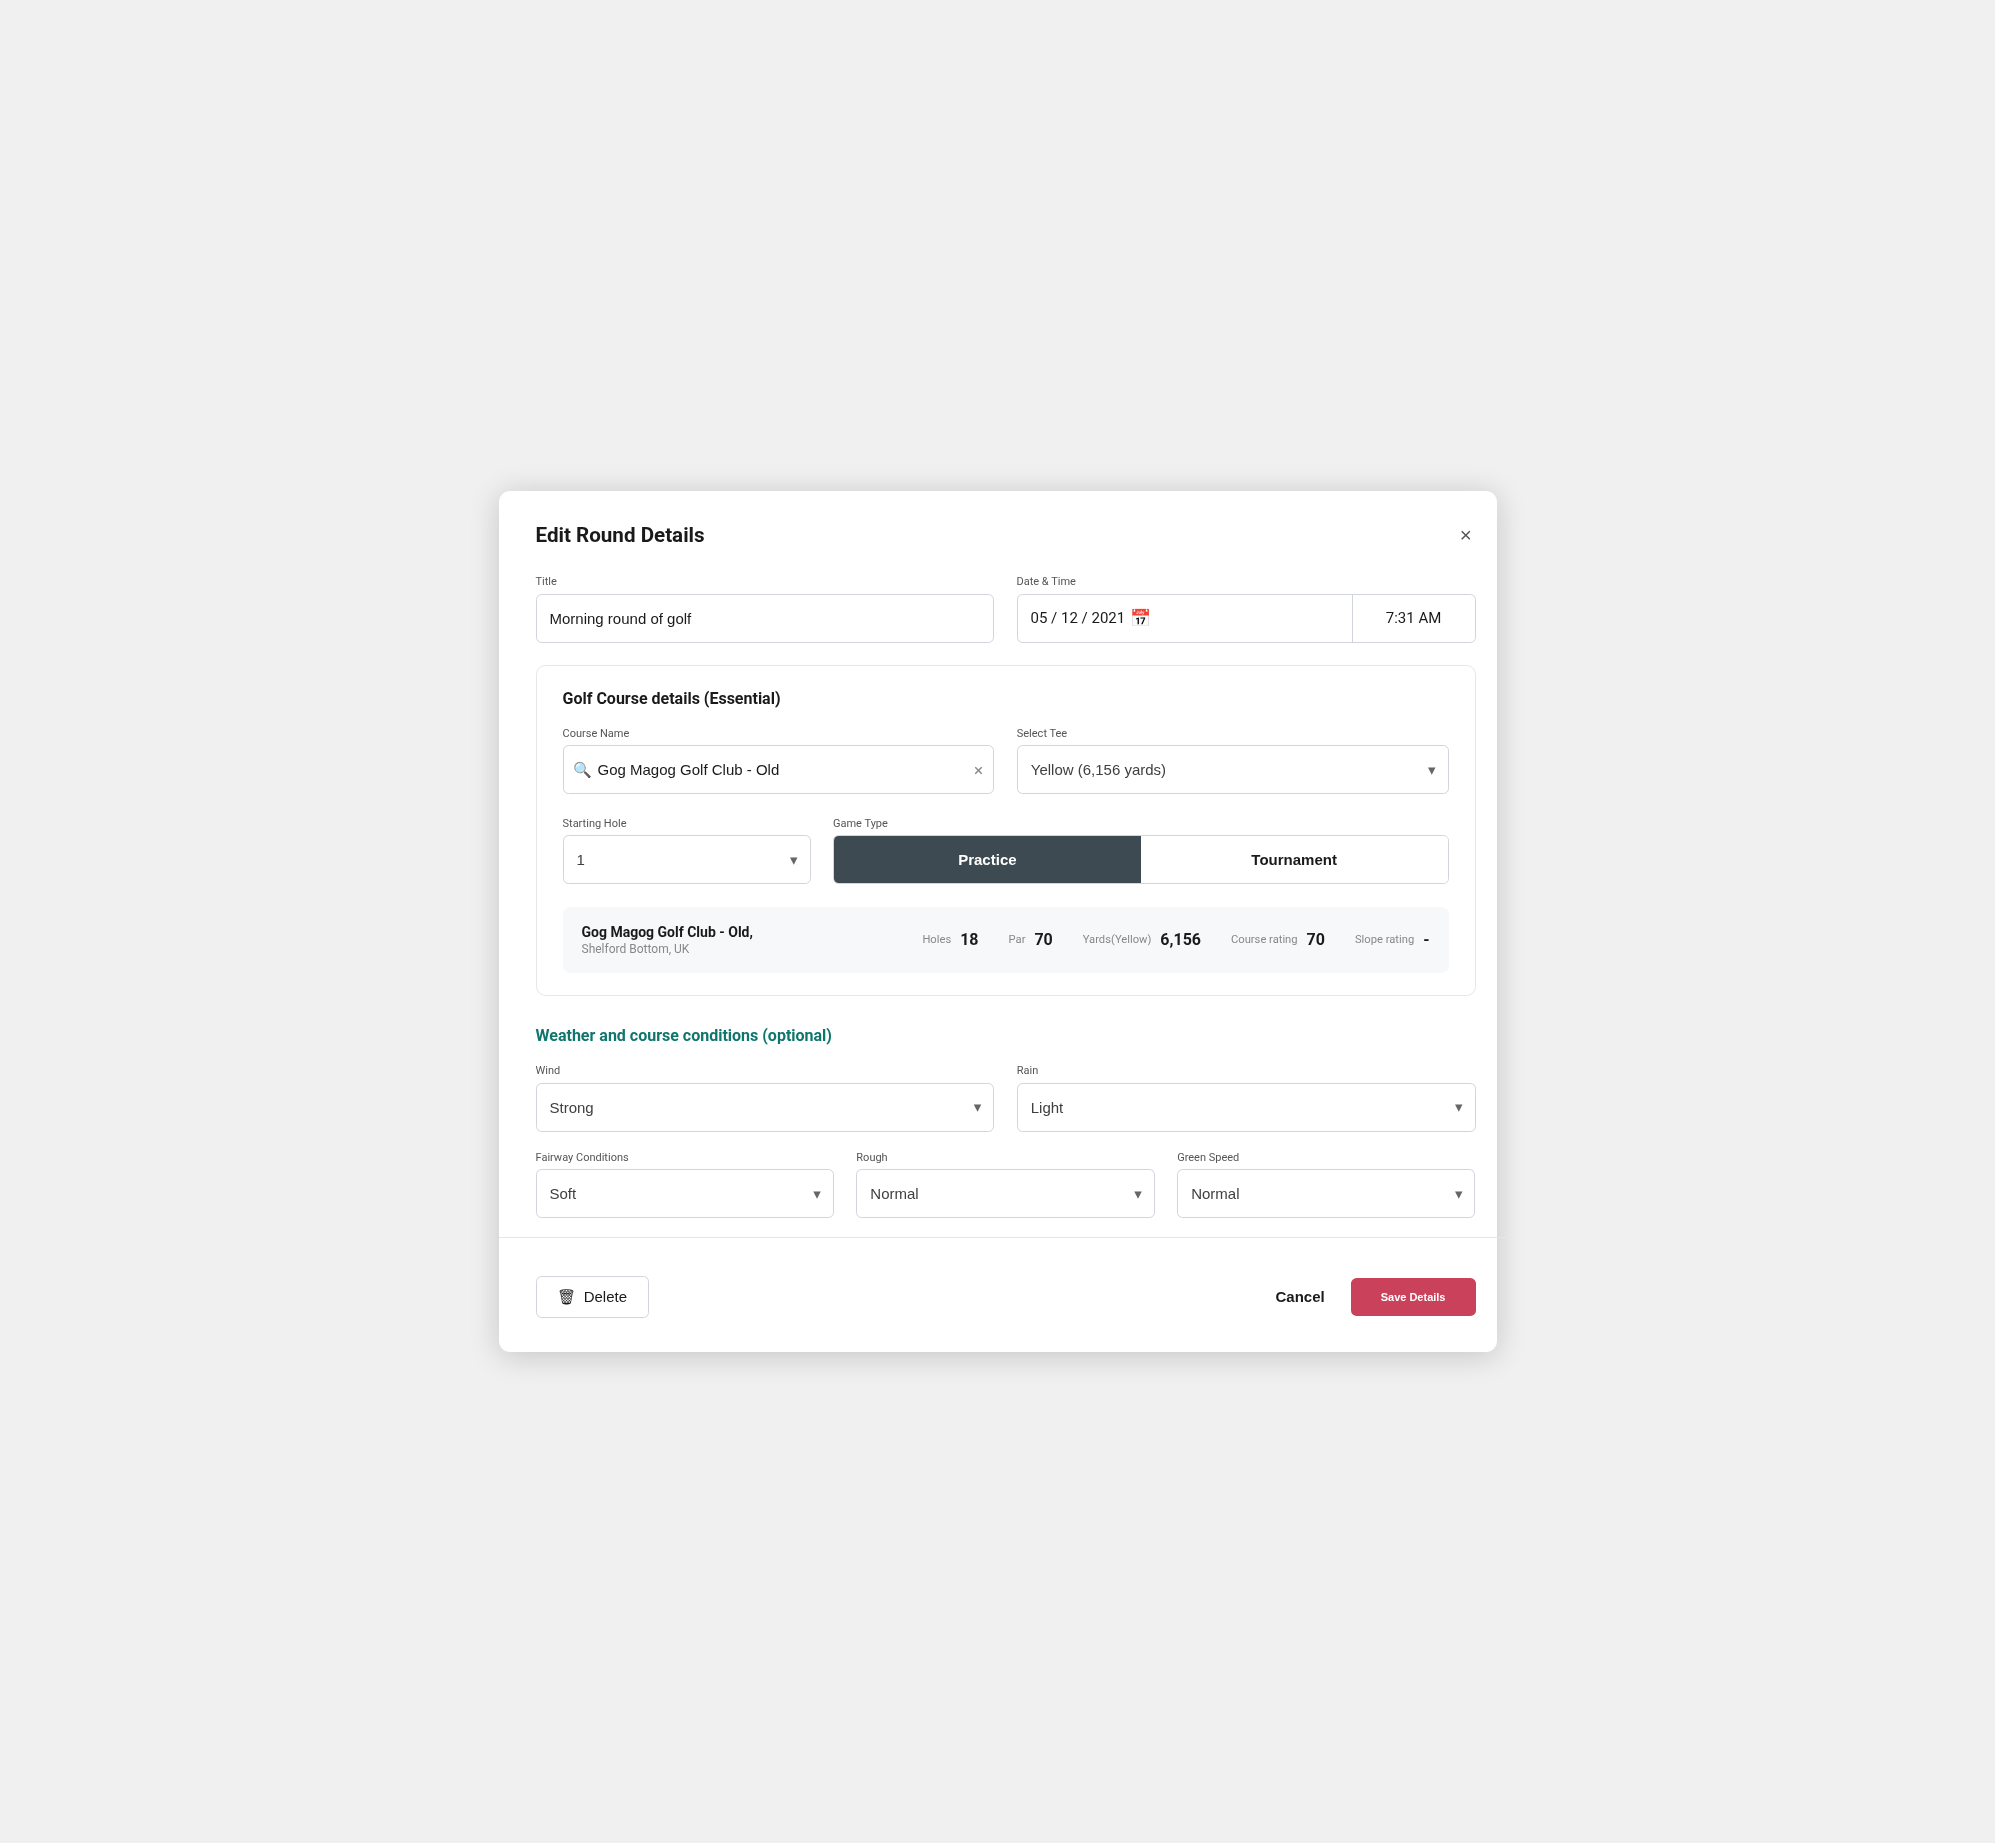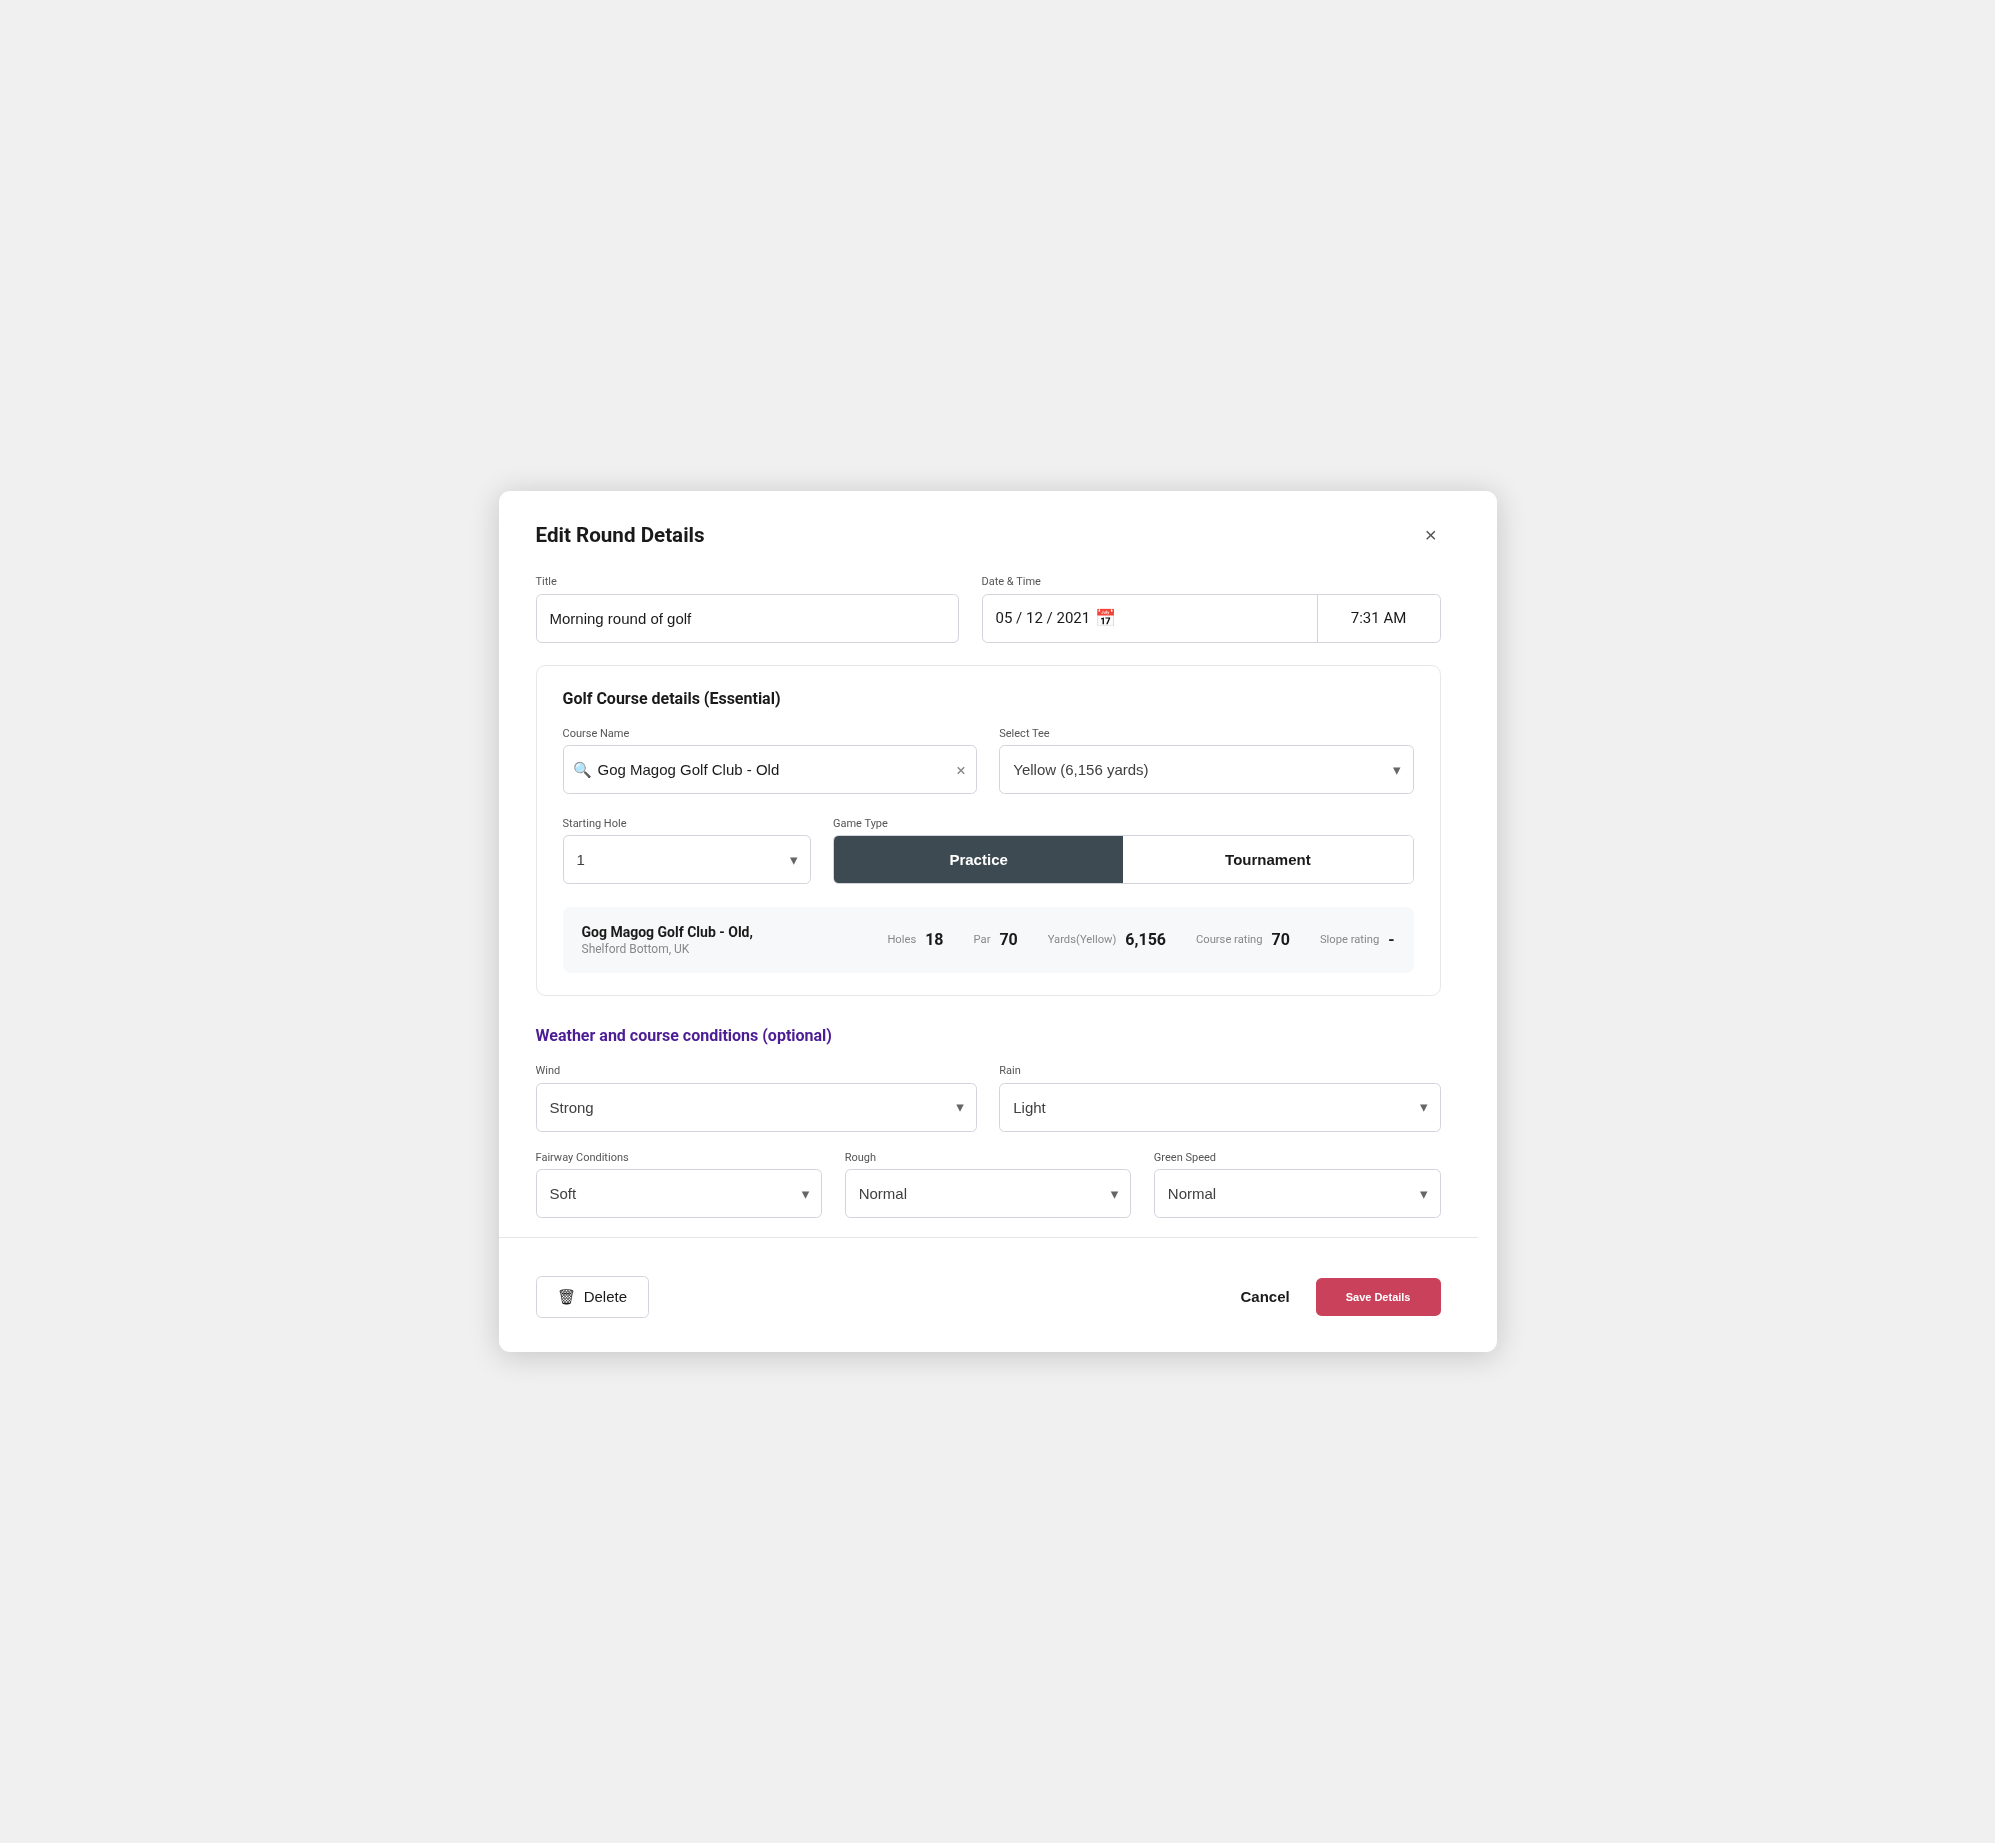--- a/index.html
+++ b/index.html
@@ -10,21 +10,21 @@
       align-items: center;
       justify-content: center;
       min-height: 100vh;
       padding: 19px;
     }
     .modal {
       background: #fff;
       border-radius: 11.2px;
       width: 998px;
       max-width: 100%;
-      padding: 30px 56px 34px 37px;
+      padding: 30px 21px 34px 37px;
       box-shadow: 0 3.7px 30px rgba(0,0,0,0.18);
       position: relative;
     }
     .modal-header {
       display: flex;
       align-items: center;
       justify-content: space-between;
       margin-bottom: 26px;
     }
     .modal-title {
@@ -225,21 +225,21 @@
       color: #888;
     }
     .stat-value {
       font-size: 16px;
       font-weight: 700;
       color: #1a1a1a;
     }
     .weather-section-title {
       font-size: 16px;
       font-weight: 700;
-      color: #4c1d95;
+      color: #0f766e;
       margin-bottom: 19px;
     }
     .weather-row {
       display: flex;
       gap: 22.5px;
       margin-bottom: 19px;
     }
     .weather-row .form-group {
       flex: 1;
     }

